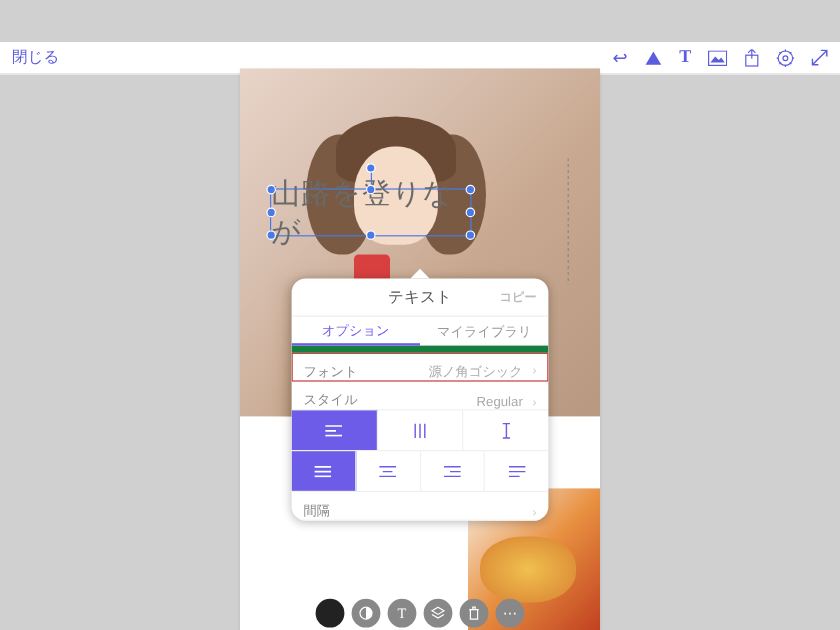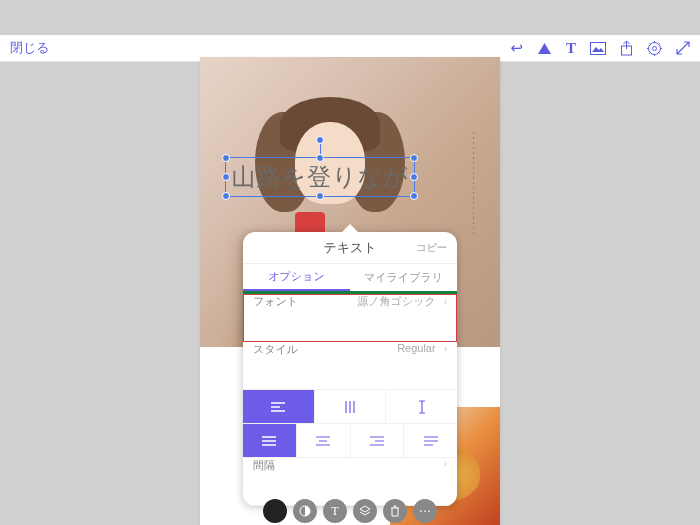--- a/index.html
+++ b/index.html
@@ -19,42 +19,42 @@
 .hair-r { position: absolute; left: 150px; top: 55px; width: 55px; height: 100px; background: #7a5a42; border-radius: 30% 50% 50% 40%; }
 .hair-top { position: absolute; left: 80px; top: 40px; width: 100px; height: 55px; background: #6a4a35; border-radius: 50% 50% 20% 20%; }
 .phone-hold { position: absolute; left: 95px; top: 155px; width: 30px; height: 40px; background: #d84040; border-radius: 4px; }
 .body-blur { position: absolute; left: 40px; top: 180px; width: 180px; height: 120px; background: linear-gradient(#c0a088, #a08060); filter: blur(8px); }
 
 .vert-line { position: absolute; right: 26px; top: 75px; width: 1px; height: 105px; background: repeating-linear-gradient(#888 0, #888 2px, transparent 2px, transparent 5px); }
 
 .food-photo { position: absolute; right: 0; bottom: 0; width: 110px; height: 120px; background: linear-gradient(135deg, #f8f0e8 0%, #e89040 50%, #c04020 100%); overflow: hidden; }
 .food-photo::before { content: ""; position: absolute; left: 10px; top: 40px; width: 80px; height: 55px; background: radial-gradient(#f0c050, #d88030); border-radius: 45%; }
 
-.text-box { position: absolute; left: 25px; top: 100px; width: 190px; height: 40px; border: 1px solid #4a7ae8; background: rgba(255,255,255,0); display: flex; align-items: center; justify-content: center; }
+.text-box { position: absolute; left: 25px; top: 100px; width: 168px; height: 40px; border: 1px solid #4a7ae8; background: rgba(255,255,255,0); display: flex; align-items: center; justify-content: center; }
 .text-box-content { font-size: 24px; color: #6a6a6a; font-weight: 300; letter-spacing: 1px; }
 .sel-handle { position: absolute; width: 8px; height: 8px; background: #4a7ae8; border-radius: 50%; border: 1px solid #fff; }
 .sh-tl { left: -4px; top: -4px; } .sh-tm { left: 50%; top: -4px; margin-left: -4px; } .sh-tr { right: -4px; top: -4px; }
 .sh-ml { left: -4px; top: 50%; margin-top: -4px; } .sh-mr { right: -4px; top: 50%; margin-top: -4px; }
 .sh-bl { left: -4px; bottom: -4px; } .sh-bm { left: 50%; bottom: -4px; margin-left: -4px; } .sh-br { right: -4px; bottom: -4px; }
 .rot-handle { position: absolute; left: 50%; top: -22px; margin-left: -4px; width: 8px; height: 8px; background: #4a7ae8; border-radius: 50%; border: 1px solid #fff; }
 .rot-line { position: absolute; left: 50%; top: -18px; width: 1px; height: 14px; background: #4a7ae8; }
 
 .panel { position: absolute; left: 50%; top: 175px; transform: translateX(-50%); width: 214px; background: #fff; border-radius: 12px; box-shadow: 0 1px 8px rgba(0,0,0,0.25); overflow: hidden; }
 .panel-tip { position: absolute; left: 50%; top: 167px; transform: translateX(-50%); width: 0; height: 0; border-left: 8px solid transparent; border-right: 8px solid transparent; border-bottom: 8px solid #fff; z-index: 2; }
 
 .panel-header { display: flex; align-items: center; height: 32px; border-bottom: 1px solid #eee; position: relative; }
 .panel-title { flex: 1; text-align: center; font-size: 13px; color: #555; }
 .panel-copy { position: absolute; right: 10px; font-size: 10px; color: #bbb; cursor: pointer; font-weight: bold; }
 
-.panel-tabs { display: flex; height: 30px; border-bottom: 3px solid #15803d; }
+.panel-tabs { display: flex; height: 30px; border-bottom: 6px solid #15803d; }
 .ptab { flex: 1; display: flex; align-items: center; justify-content: center; font-size: 11px; cursor: pointer; }
 .ptab.active { color: #6c5ce7; border-bottom: 2px solid #6c5ce7; }
 .ptab.inactive { color: #999; }
 
-.panel-row { display: flex; align-items: flex-start; justify-content: space-between; height: 48px; padding: 0 10px; border-bottom: 1px solid #f0f0f0; font-size: 11px; }
+.panel-row { display: flex; align-items: flex-end; justify-content: space-between; height: 24px; padding: 0 10px; border-bottom: 1px solid #f0f0f0; font-size: 11px; }
 .row-label { color: #888; }
 .row-value { color: #aaa; display: flex; align-items: center; gap: 8px; }
 .chev { color: #ccc; font-size: 10px; }
 .font-row { outline: 1.5px solid #d04040; outline-offset: -1px; }
 
 .size-row .stepper { display: flex; align-items: center; gap: 4px; }
 .step-btn { width: 20px; height: 20px; border: 1px solid #ddd; border-radius: 50%; display: flex; align-items: center; justify-content: center; font-size: 12px; color: #888; cursor: pointer; }
 .size-val { color: #6c5ce7; font-size: 11px; min-width: 30px; text-align: center; }
 
 .align-strip { display: flex; height: 34px; border-bottom: 1px solid #f0f0f0; }

